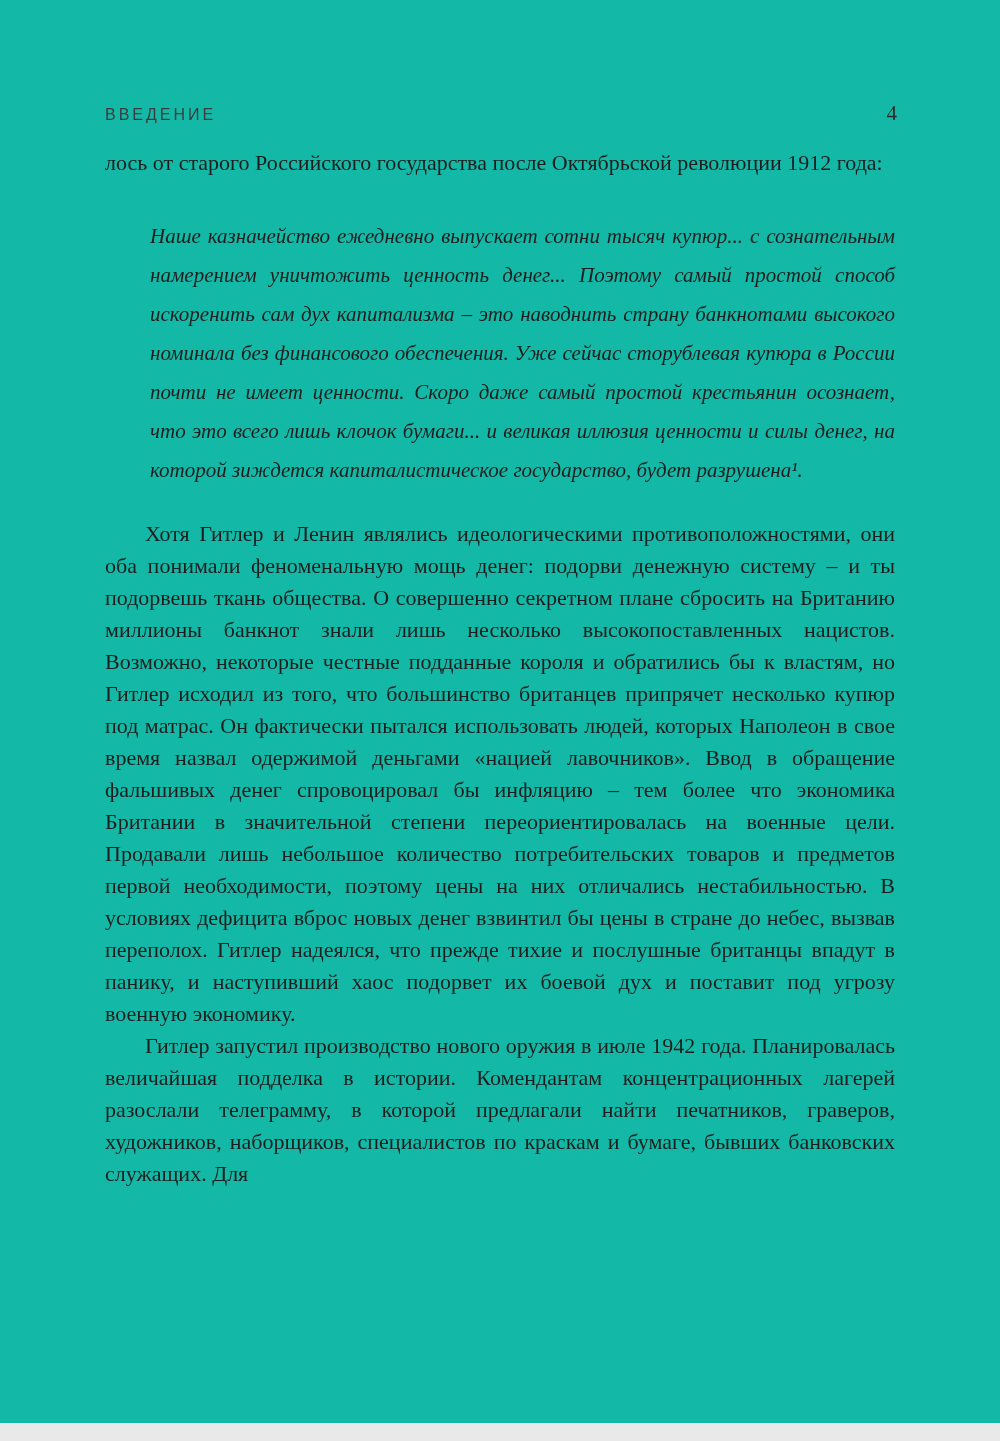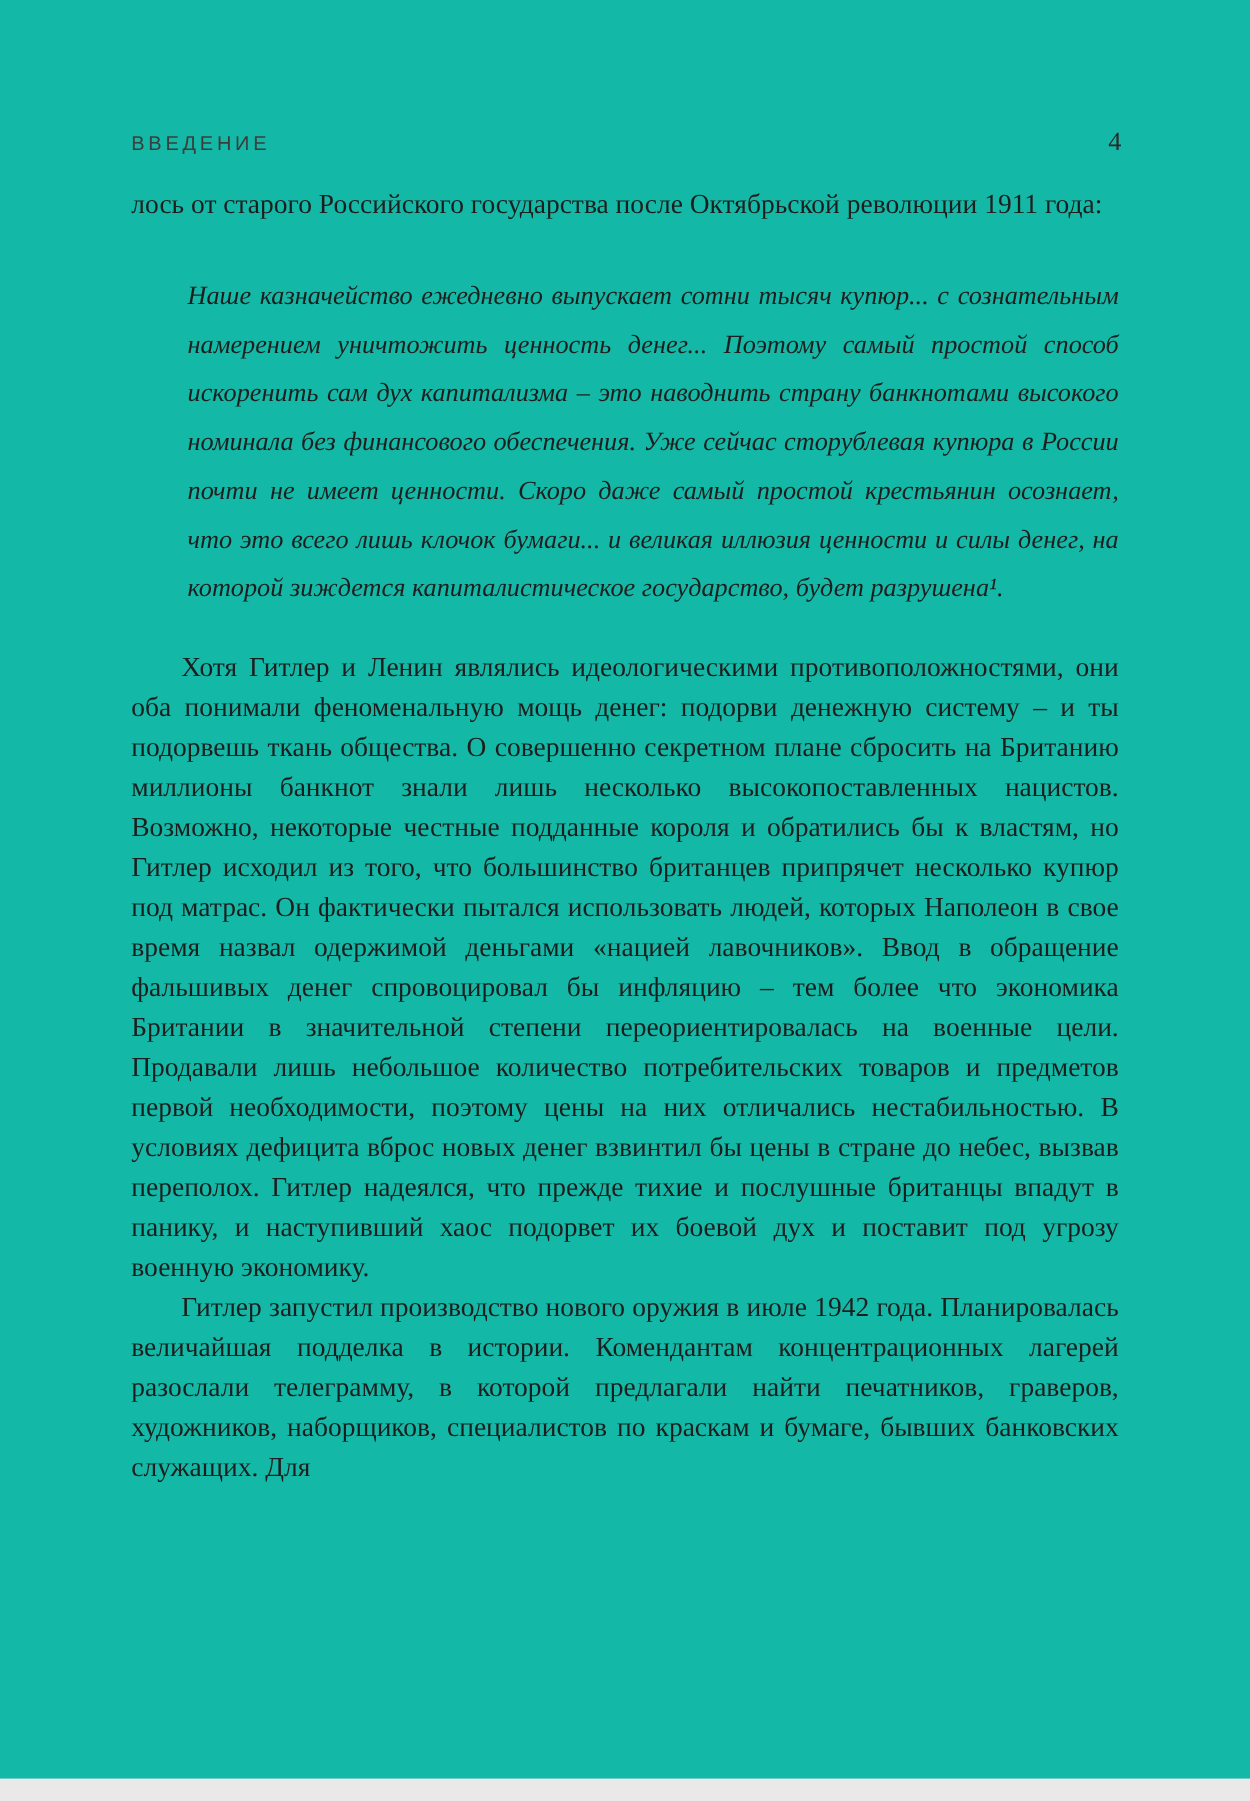--- a/index.html
+++ b/index.html
@@ -68,21 +68,21 @@
 <body>
 
 <div class="page">
 
   <header class="page-header">
     <span class="running-title">ВВЕДЕНИЕ</span>
     <span class="page-number">4</span>
   </header>
 
   <main class="content">
-    <p class="body">лось от старого Российского государства после Октябрьской революции 1911 года:</p>
+    <p class="body">лось от старого Российского государства после Октябрьской революции 1912 года:</p>
 
     <blockquote class="quote">Наше казначейство ежедневно выпускает сотни тысяч купюр... с сознательным намерением уничтожить ценность денег... Поэтому самый простой способ искоренить сам дух капитализма – это наводнить страну банкнотами высокого номинала без финансового обеспечения. Уже сейчас сторублевая купюра в России почти не имеет ценности. Скоро даже самый простой крестьянин осознает, что это всего лишь клочок бумаги... и великая иллюзия ценности и силы денег, на которой зиждется капиталистическое государство, будет разрушена¹.</blockquote>
 
     <p class="body indent">Хотя Гитлер и Ленин являлись идеологическими противоположностями, они оба понимали феноменальную мощь денег: подорви денежную систему – и ты подорвешь ткань общества. О совершенно секретном плане сбросить на Британию миллионы банкнот знали лишь несколько высокопоставленных нацистов. Возможно, некоторые честные подданные короля и обратились бы к властям, но Гитлер исходил из того, что большинство британцев припрячет несколько купюр под матрас. Он фактически пытался использовать людей, которых Наполеон в свое время назвал одержимой деньгами «нацией лавочников». Ввод в обращение фальшивых денег спровоцировал бы инфляцию – тем более что экономика Британии в значительной степени переориентировалась на военные цели. Продавали лишь небольшое количество потребительских товаров и предметов первой необходимости, поэтому цены на них отличались нестабильностью. В условиях дефицита вброс новых денег взвинтил бы цены в стране до небес, вызвав переполох. Гитлер надеялся, что прежде тихие и послушные британцы впадут в панику, и наступивший хаос подорвет их боевой дух и поставит под угрозу военную экономику.</p>
 
     <p class="body indent">Гитлер запустил производство нового оружия в июле 1942 года. Планировалась величайшая подделка в истории. Комендантам концентрационных лагерей разослали телеграмму, в которой предлагали найти печатников, граверов, художников, наборщиков, специалистов по краскам и бумаге, бывших банковских служащих. Для</p>
   </main>
 
 </div>
 

